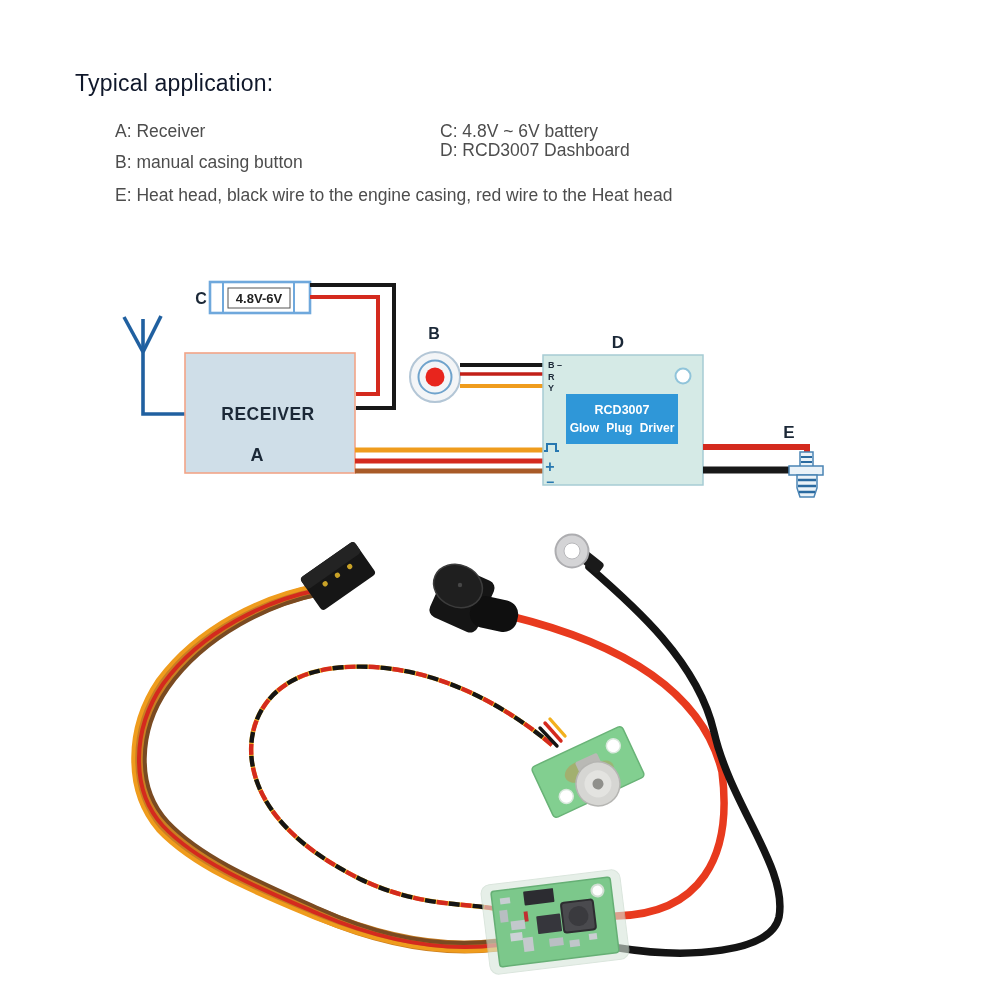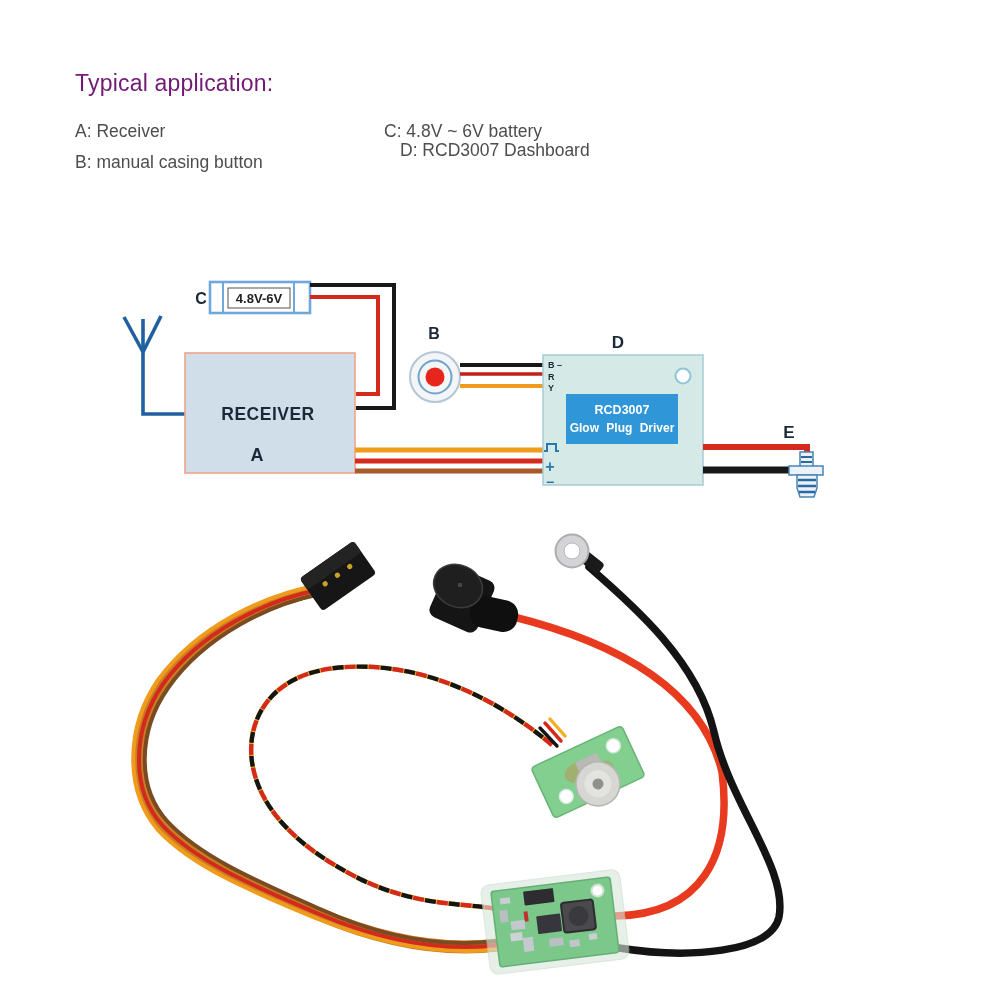--- a/index.html
+++ b/index.html
@@ -1,33 +1,34 @@
 <!DOCTYPE html>
 <html><head>
 <meta charset="utf-8">
 <style>
   html,body{margin:0;padding:0;background:#ffffff;}
   #canvas{position:relative;width:1000px;height:1000px;background:#ffffff;overflow:hidden;
           font-family:"Liberation Sans",sans-serif;}
-  .title{position:absolute;left:75px;top:70px;font-size:23px;color:#701a75;letter-spacing:.2px;}
-  .leg{position:absolute;font-size:17.5px;color:#4d4d4d;white-space:nowrap;}
+  .title{position:absolute;left:75px;top:70px;font-size:23px;color:#0f172a;letter-spacing:.2px;}
+  .leg{position:absolute;font-size:17.5px;color:#4d4d4d;white-space:nowrap;margin-left:40px;}
   #svg-stage{position:absolute;left:0;top:0;}
   text{font-family:"Liberation Sans",sans-serif;}
   .lbl{font-weight:bold;fill:#1b2837;}
 </style>
 </head>
 <body>
 
 <div id="canvas">
 
   <div class="title">Typical application:</div>
   <div class="leg" style="left:75px;top:121px">A: Receiver</div>
   <div class="leg" style="left:75px;top:152px">B: manual casing button</div>
-  <div class="leg" style="left:384px;top:121px">C: 4.8V ~ 6V battery</div>
+  <div class="leg" style="left:400px;top:121px">C: 4.8V ~ 6V battery</div>
   <div class="leg" style="left:400px;top:140px">D: RCD3007 Dashboard</div>
+  <div class="leg" style="left:75px;top:185px">E: Heat head, black wire to the engine casing, red wire to the Heat head</div>
 
   <svg id="svg-stage" width="1000" height="1000" viewBox="0 0 1000 1000">
 
     <g>
 
       <g stroke="#2060a0" stroke-width="3.6" fill="none">
         <polyline points="124,317 143,352"></polyline>
         <polyline points="161,316 143,352"></polyline>
         <polyline points="143,319 143,352"></polyline>
         <polyline points="143,352 143,414 186,414"></polyline>

